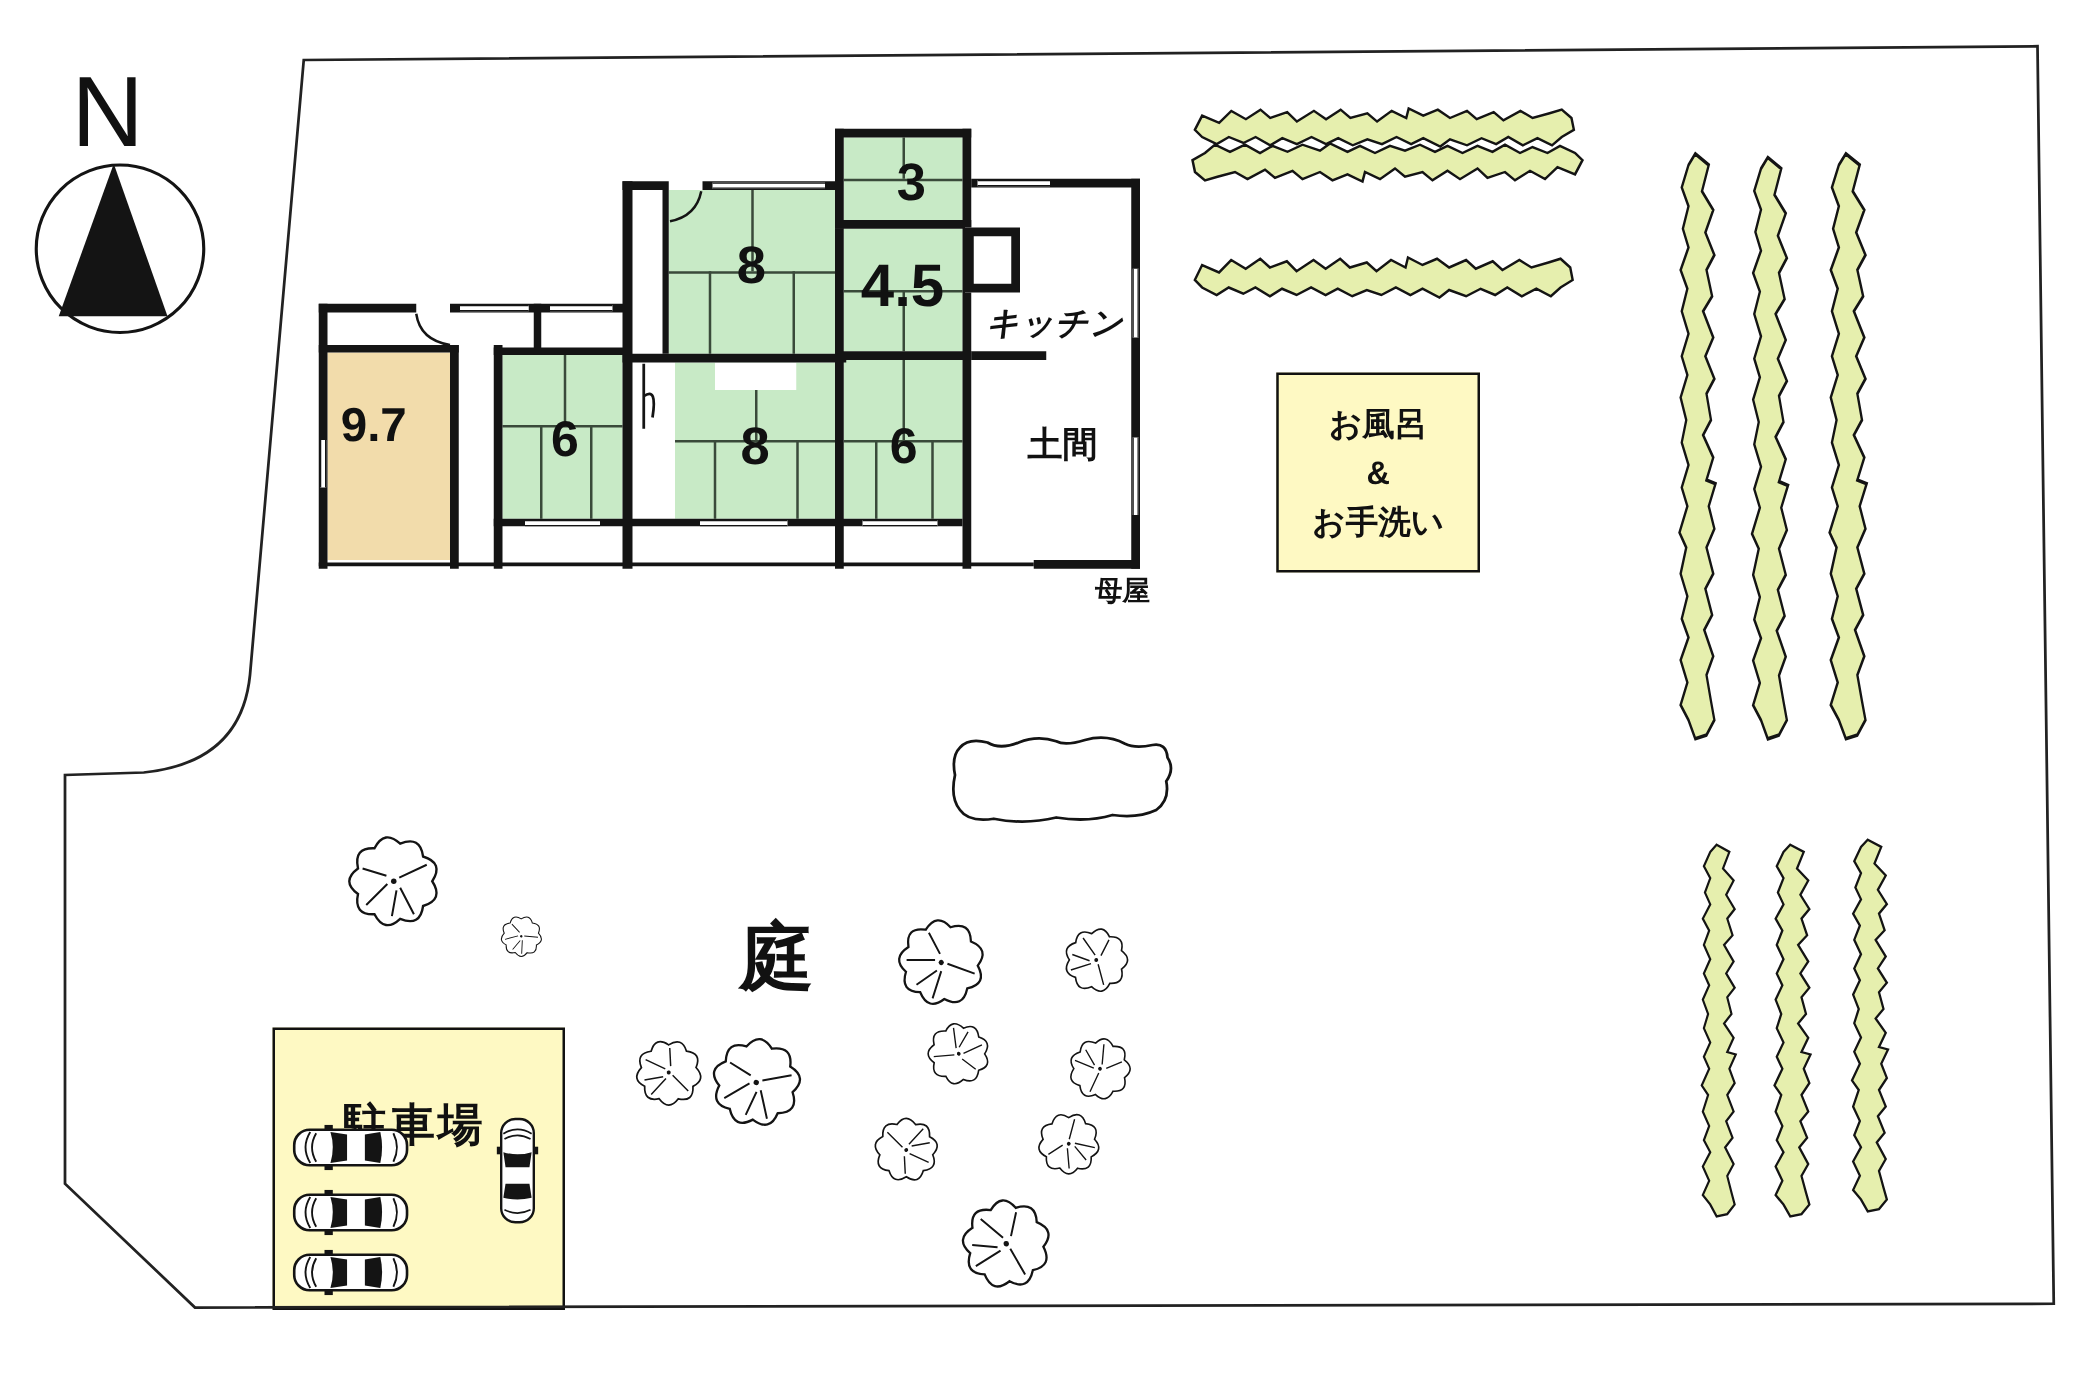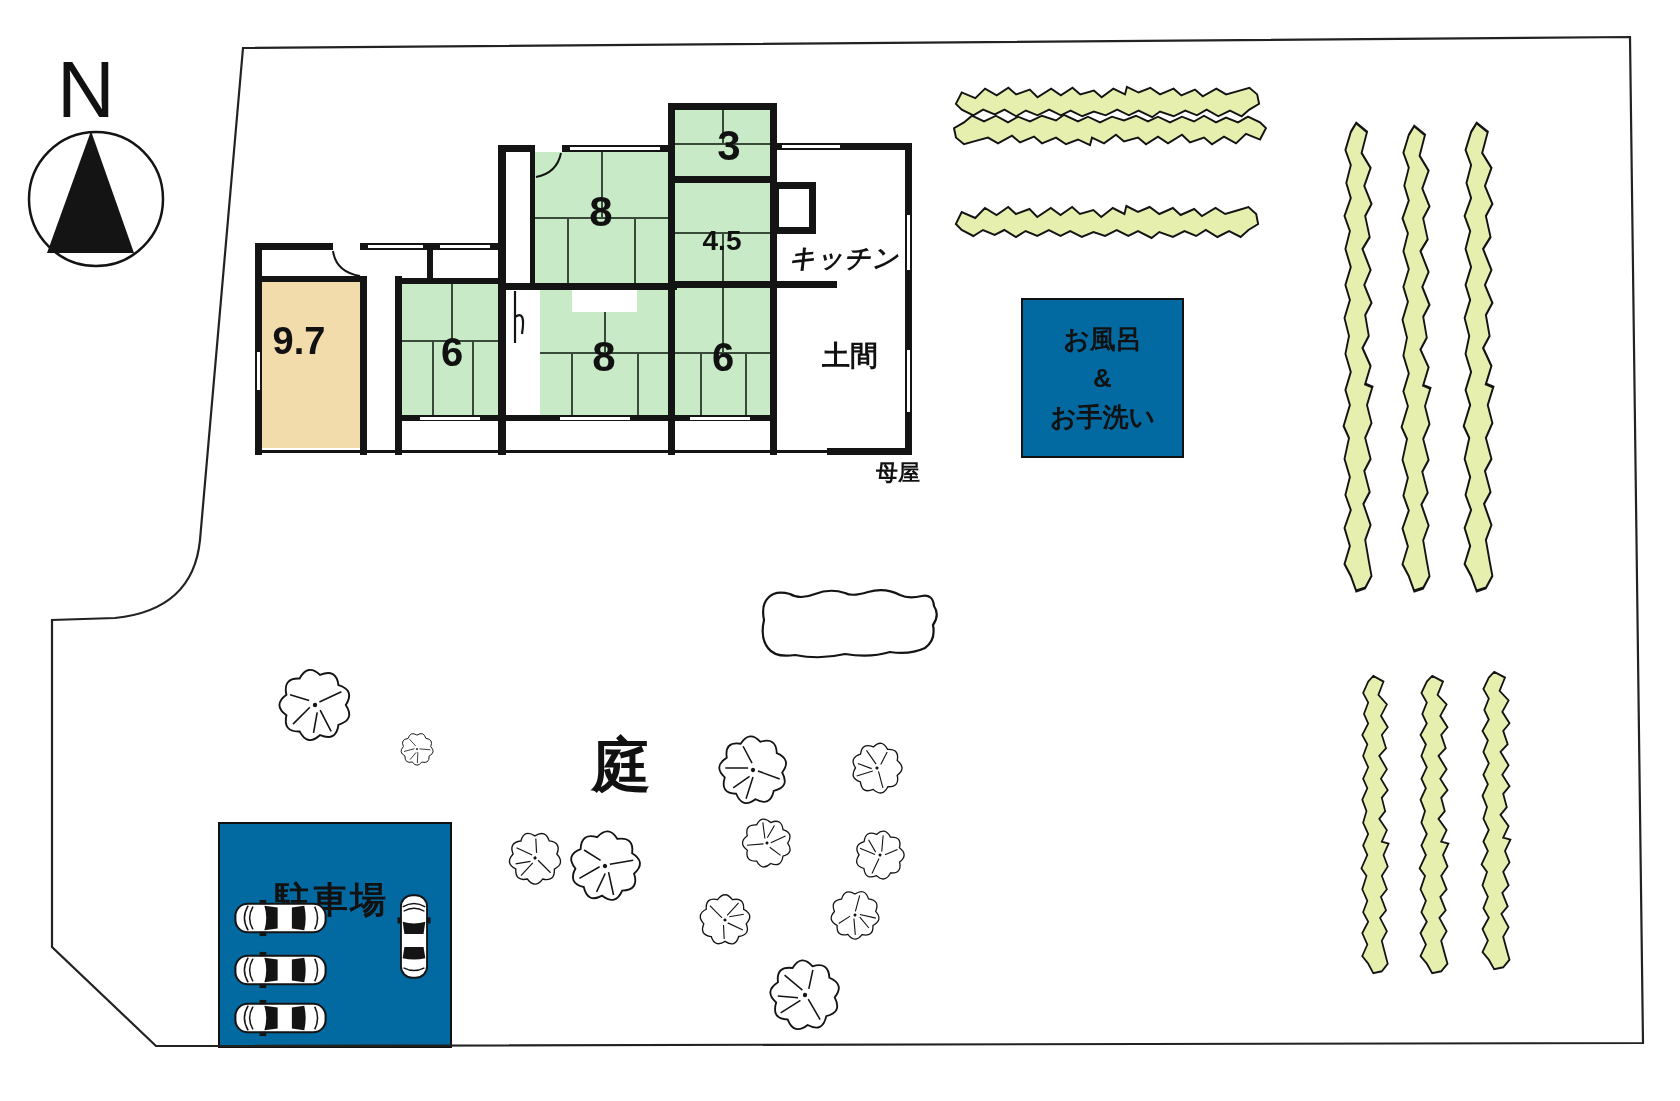--- a/index.html
+++ b/index.html
@@ -6,21 +6,21 @@
   #canvas{position:relative;width:1680px;height:1101px;background:#ffffff;overflow:hidden;
           font-family:"Liberation Sans","DejaVu Sans",sans-serif;color:#111;}
   .abs{position:absolute;}
   .wall{position:absolute;background:#141414;}
   .room{position:absolute;}
   .tat{position:absolute;background:#3a4a3a;}
   .win-h{position:absolute;background:#fff;border-top:1.5px solid #141414;border-bottom:1.5px solid #141414;height:3px;}
   .win-v{position:absolute;background:#fff;border-left:1.5px solid #141414;border-right:1.5px solid #141414;width:3px;}
   .label{position:absolute;display:flex;align-items:center;justify-content:center;
          font-weight:bold;color:#111;white-space:nowrap;}
-  .box{position:absolute;background:#0369a1;border:2.5px solid #111;box-sizing:border-box;}
+  .box{position:absolute;background:#fef9c3;border:2.5px solid #111;box-sizing:border-box;}
   svg.overlay{position:absolute;left:0;top:0;pointer-events:none;}
 </style>
 </head>
 <body>
 
 <div id="canvas">
 
   <div class="abs">
 
     <div class="room" style="left:262px;top:282px;width:98px;height:166px;background:#f2dcab;"></div>
@@ -103,21 +103,21 @@
 
   <div class="box" style="left:218px;top:822px;width:234px;height:226px;"></div>
 
   <div class="label" style="left:46px;top:50px;width:80px;height:80px;font-size:80px;font-weight:normal;">N</div>
 
   <div class="label" style="left:259px;top:321px;width:80px;height:40px;font-size:38px;">9.7</div>
   <div class="label" style="left:432px;top:332px;width:40px;height:40px;font-size:40px;">6</div>
   <div class="label" style="left:581px;top:192px;width:40px;height:40px;font-size:42px;">8</div>
   <div class="label" style="left:584px;top:337px;width:40px;height:40px;font-size:42px;">8</div>
   <div class="label" style="left:709px;top:126px;width:40px;height:40px;font-size:42px;">3</div>
-  <div class="label" style="left:682px;top:209px;width:80px;height:40px;font-size:28px;margin-top:12px;">4.5</div>
+  <div class="label" style="left:682px;top:209px;width:80px;height:40px;font-size:48px;">4.5</div>
   <div class="label" style="left:703px;top:337px;width:40px;height:40px;font-size:40px;">6</div>
   <div class="label" style="left:780px;top:243px;width:128px;height:30px;font-size:26px;letter-spacing:1px;font-style:italic;">キッチン</div>
   <div class="label" style="left:800px;top:340px;width:100px;height:32px;font-size:28px;">土間</div>
   <div class="label" style="left:856px;top:461px;width:84px;height:24px;font-size:22px;">母屋</div>
 
   <div class="label" style="left:580px;top:734px;width:82px;height:64px;font-size:60px;">庭</div>
   <div class="label" style="left:246px;top:840px;width:170px;height:40px;font-size:36px;letter-spacing:2px;margin-top:40px;">駐車場</div>
 
   <svg class="overlay" width="1680" height="1101" viewBox="0 0 1680 1101">
     <defs>

